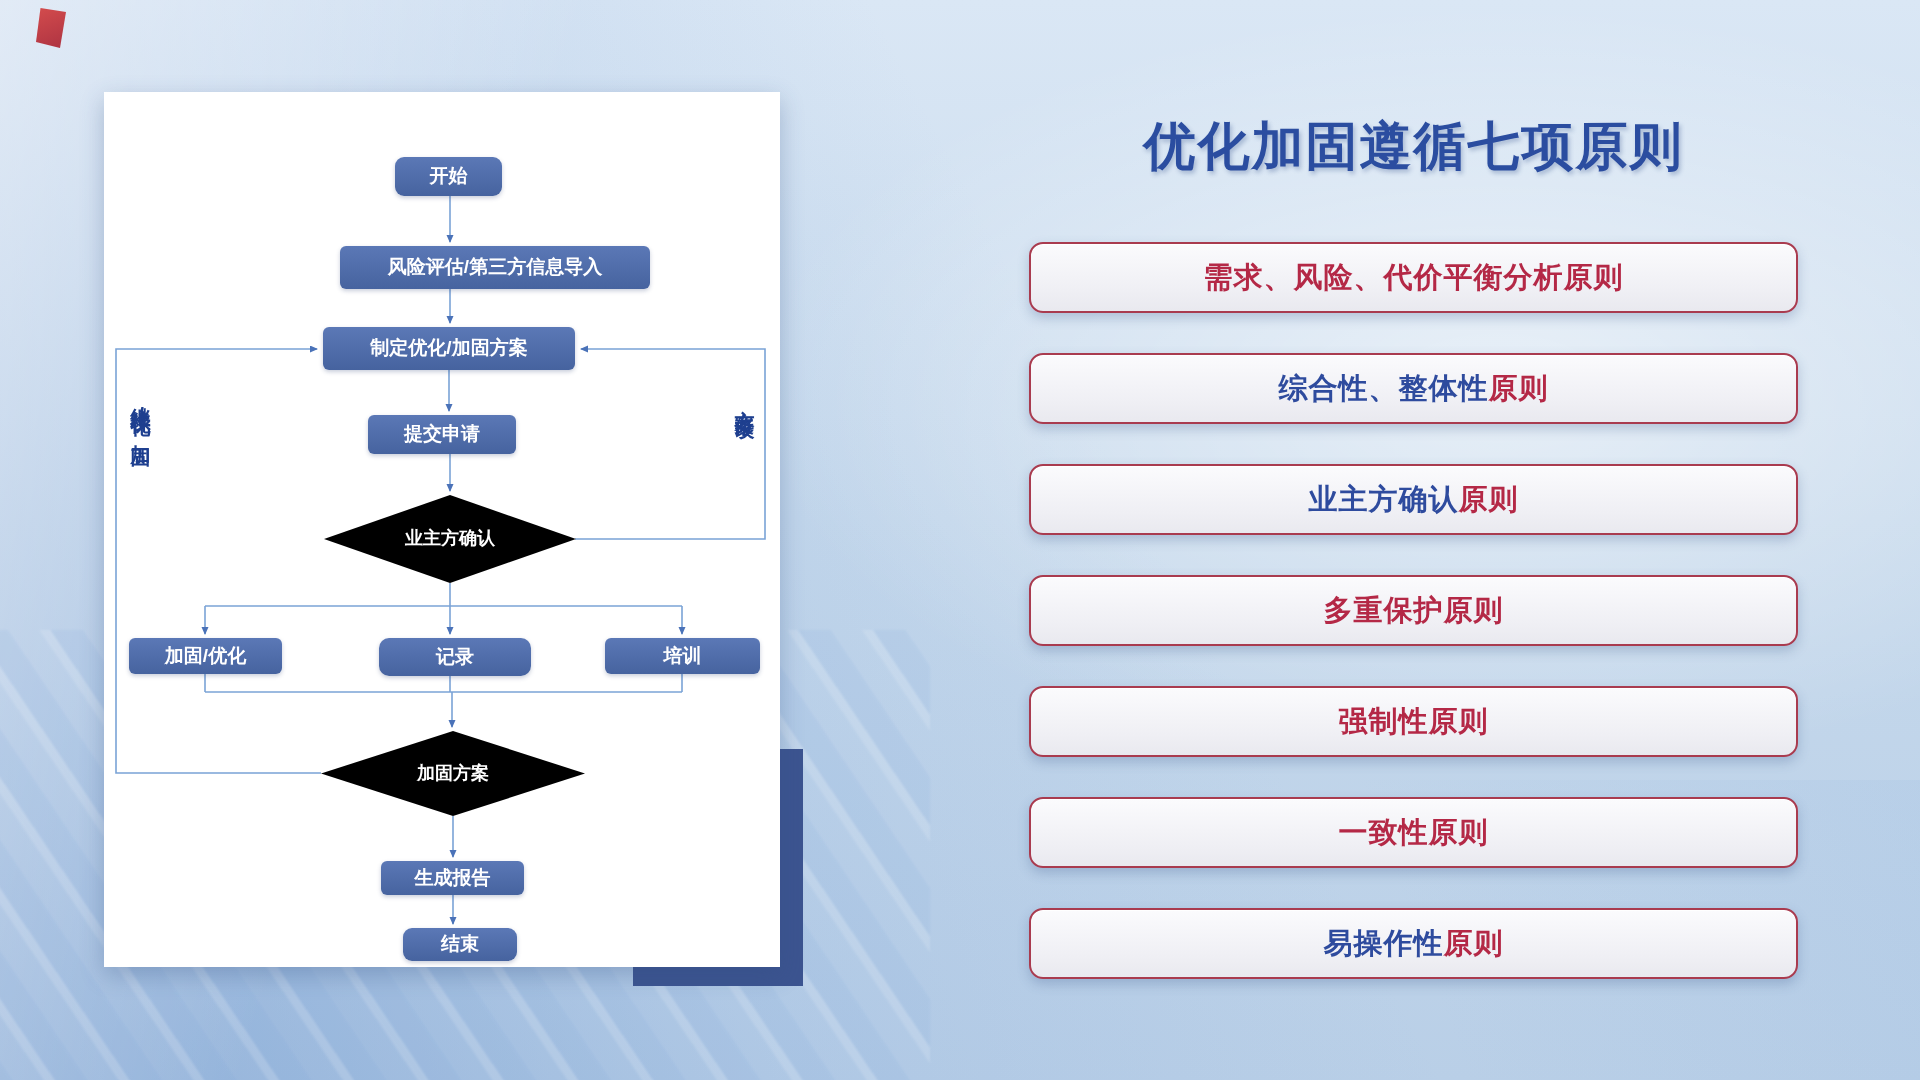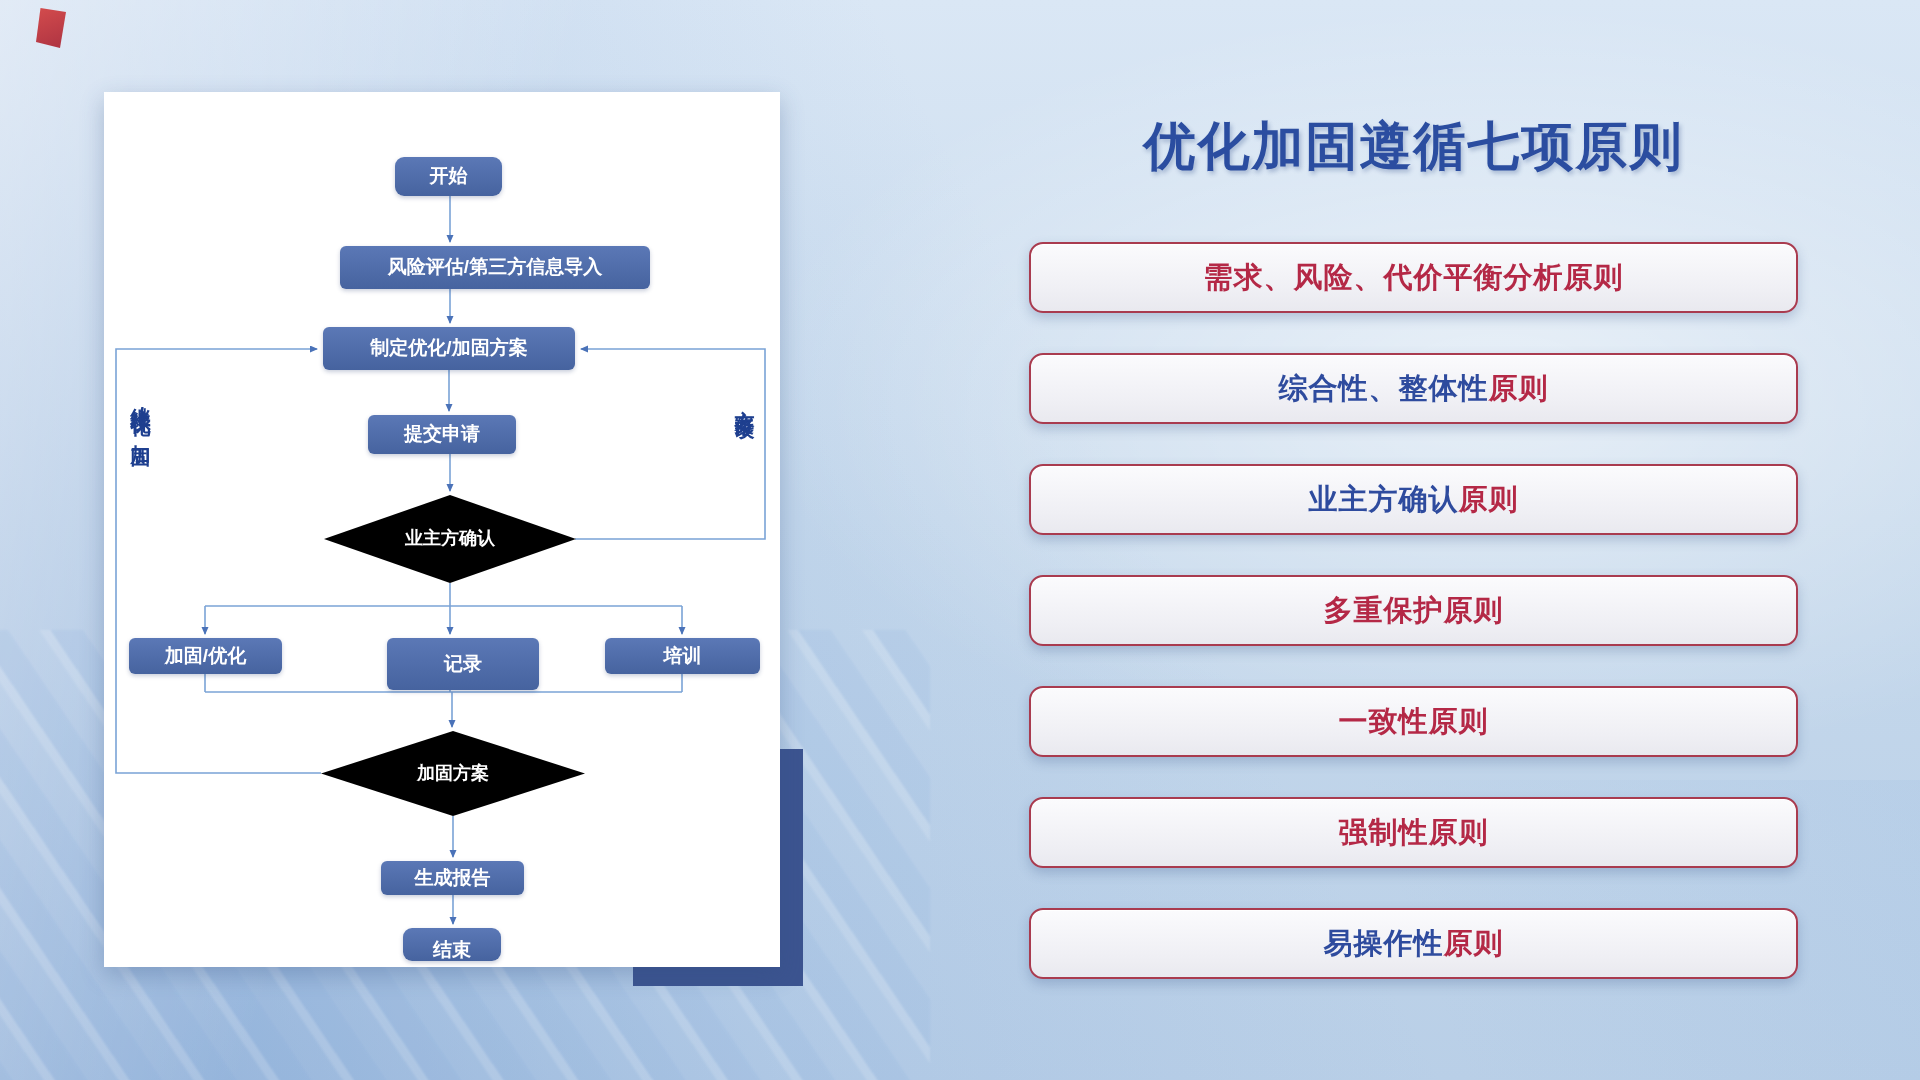--- a/index.html
+++ b/index.html
@@ -56,25 +56,25 @@
     clip-path:polygon(50% 0, 100% 50%, 50% 100%, 0 50%);
     font-size:18px;
   }
 
   .n-start   { left:291px; top:65px;  width:107px; height:39px; }
   .n-risk    { left:190px; top:154px; width:310px; height:43px;margin-left:46px; }
   .n-plan    { left:219px; top:235px; width:252px; height:43px; }
   .n-submit  { left:264px; top:323px; width:148px; height:39px; }
   .n-owner   { left:220px; top:403px; width:252px; height:88px; }
   .n-harden  { left:25px;  top:546px; width:153px; height:36px; }
-  .n-record  { left:283px; top:546px; width:152px; height:52px; }
+  .n-record  { left:275px; top:546px; width:152px; height:38px;border-radius:10px; }
   .n-train   { left:501px; top:546px; width:155px; height:36px; }
   .n-check   { left:217px; top:639px; width:264px; height:85px; }
   .n-report  { left:277px; top:769px; width:143px; height:34px; }
-  .n-end     { left:299px; top:836px; width:98px;  height:33px;align-items:flex-end; }
+  .n-end     { left:299px; top:836px; width:114px;  height:33px; }
 
   .vlabel{
     position:absolute; writing-mode:vertical-rl; text-orientation:upright;
     font-weight:700; font-size:20px; letter-spacing:3px; color:#1e3f8f;
   }
   .vlabel-left { left:24px;  top:300px; }
   .vlabel-right{ left:628px; top:302px; }
 
   
   .right-col{ position:absolute; left:1029px; top:0; width:769px; height:1080px; z-index:2; }
@@ -186,24 +186,24 @@
           <span style="color: rgb(180, 40, 70);">原则</span>
         </div>
         <div class="principle-box">
           <span style="color: rgb(46, 75, 158);">业主方确认</span>
           <span style="color: rgb(180, 40, 70);">原则</span>
         </div>
         <div class="principle-box">
           <span style="color: rgb(180, 40, 70);">多重保护原则</span>
         </div>
         <div class="principle-box">
+          <span style="color: rgb(180, 40, 70);">强制性原则</span>
+        </div>
+        <div class="principle-box">
           <span style="color: rgb(180, 40, 70);">一致性原则</span>
-        </div>
-        <div class="principle-box">
-          <span style="color: rgb(180, 40, 70);">强制性原则</span>
         </div>
         <div class="principle-box">
           <span style="color: rgb(46, 75, 158);">易操作性</span>
           <span style="color: rgb(180, 40, 70);">原则</span>
         </div>
       </div>
   </div>
 
 </div>
 

